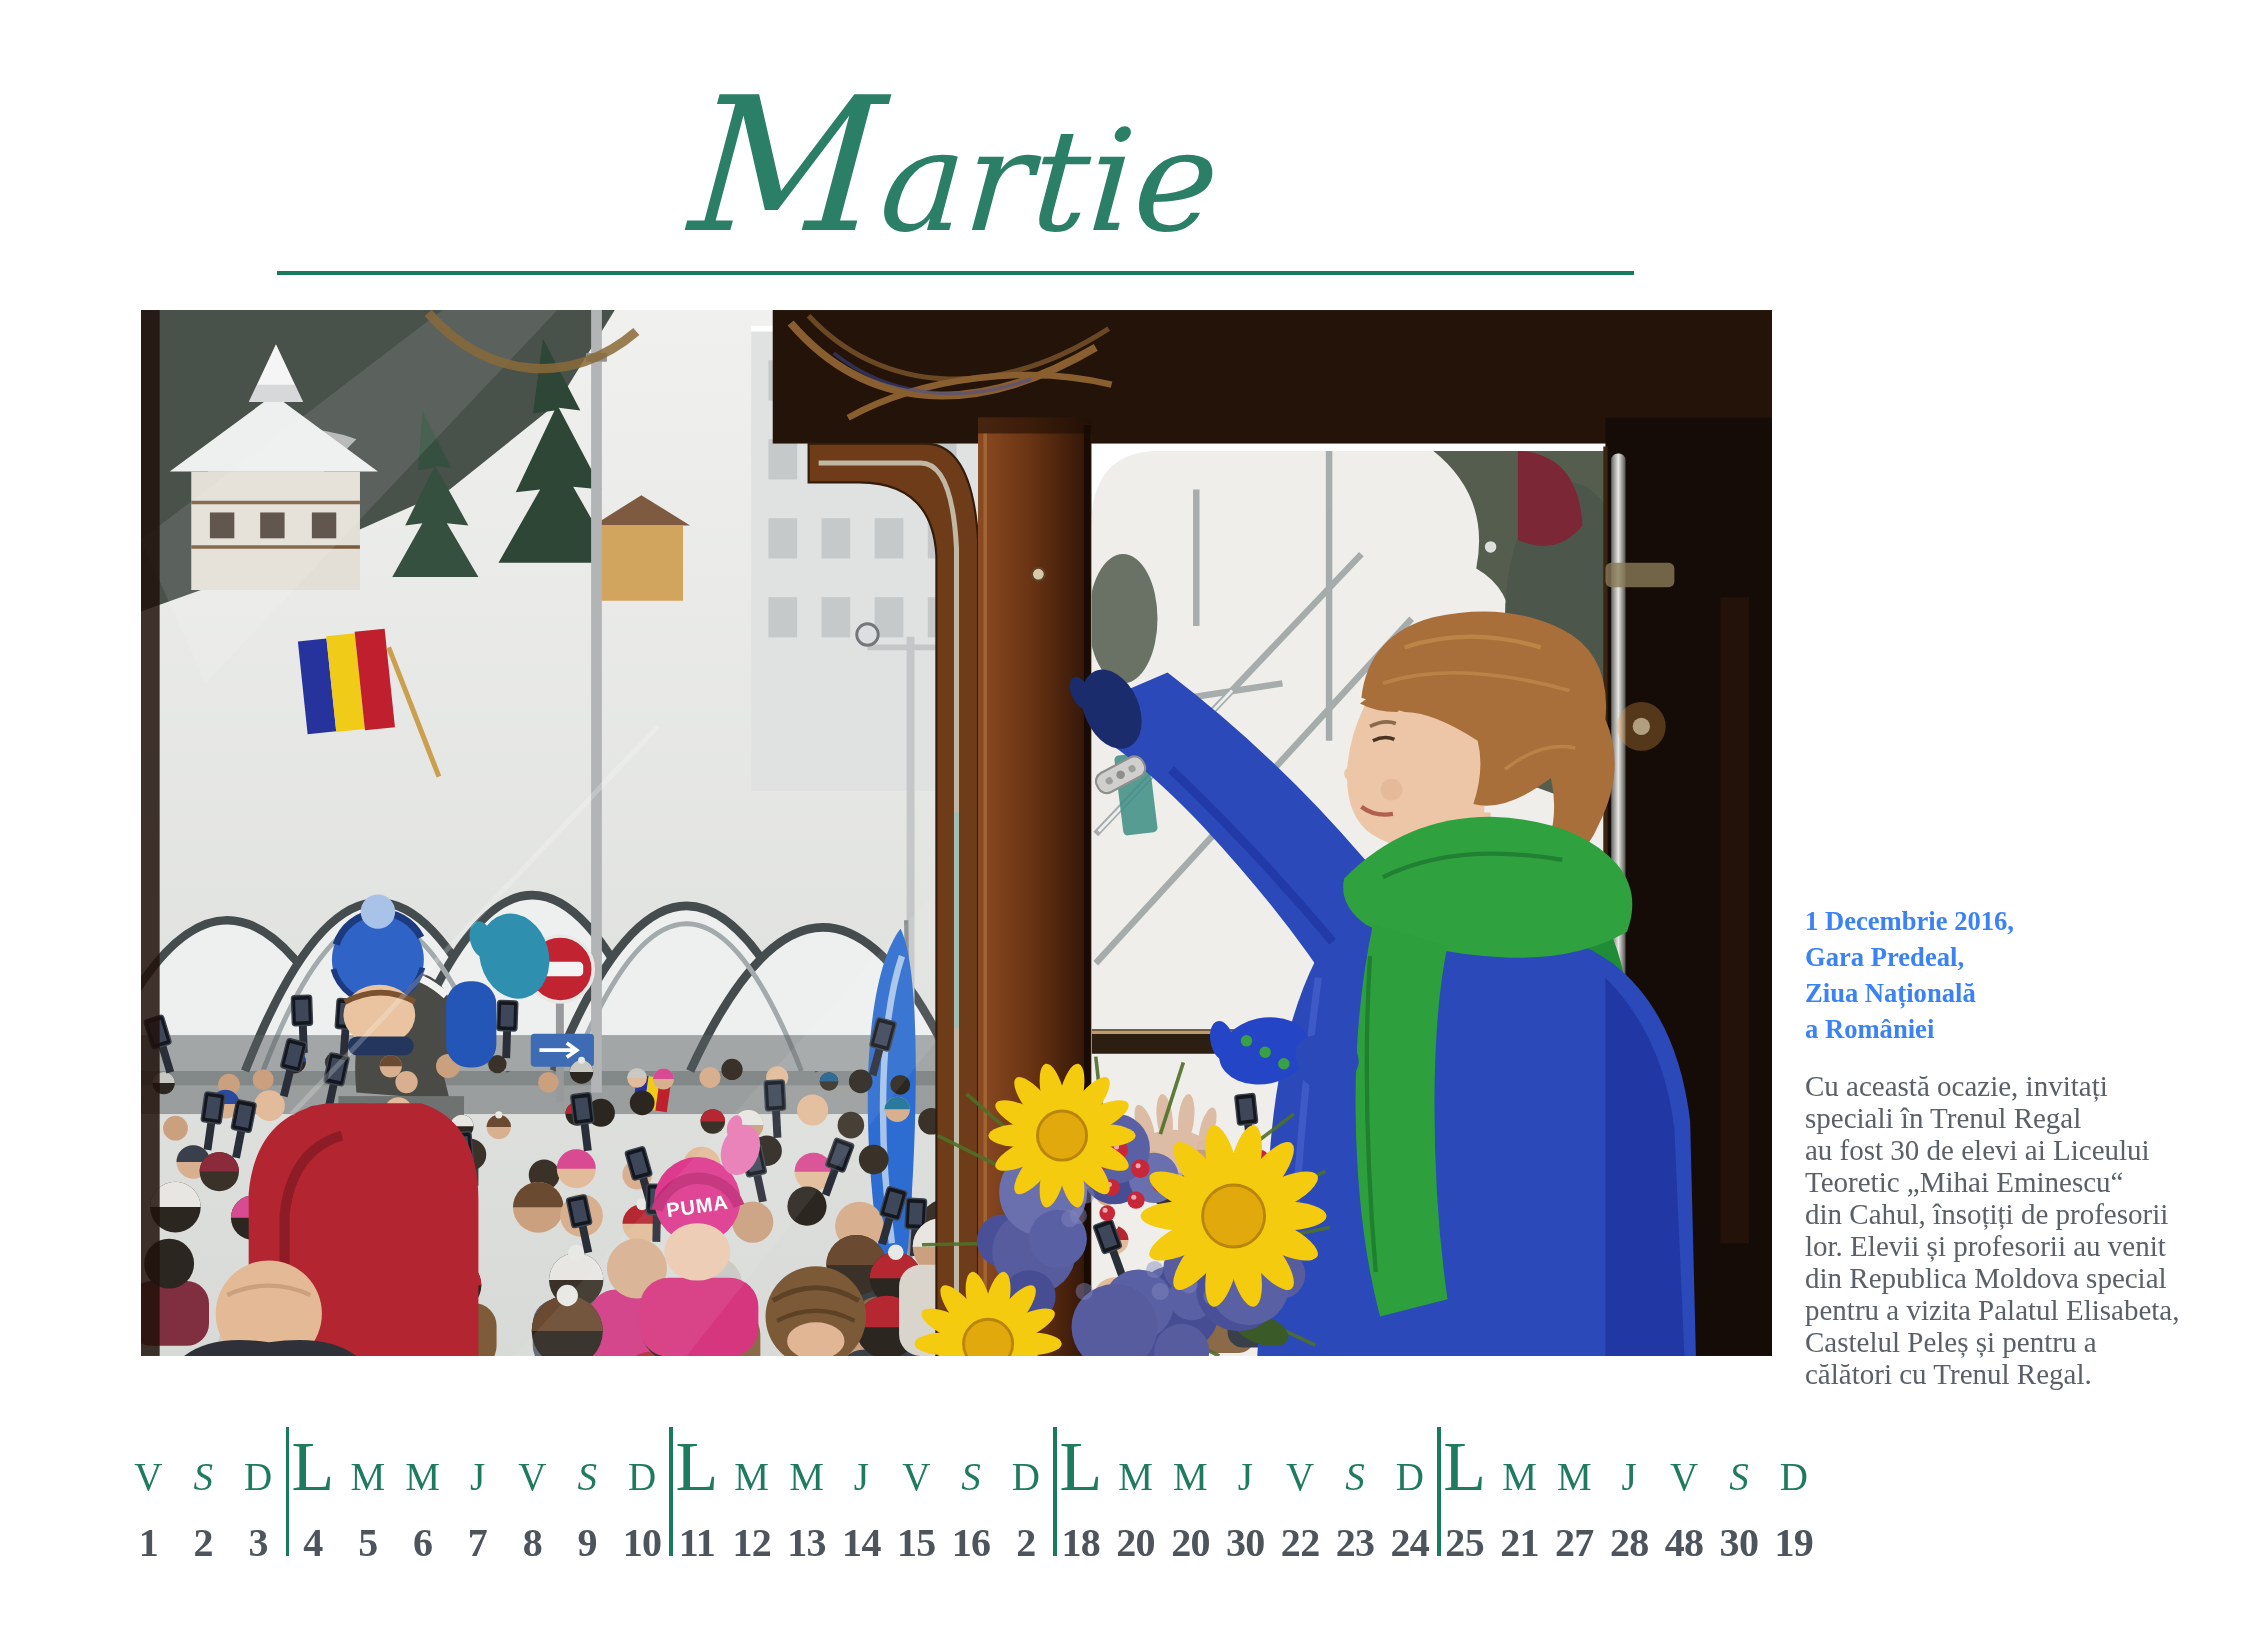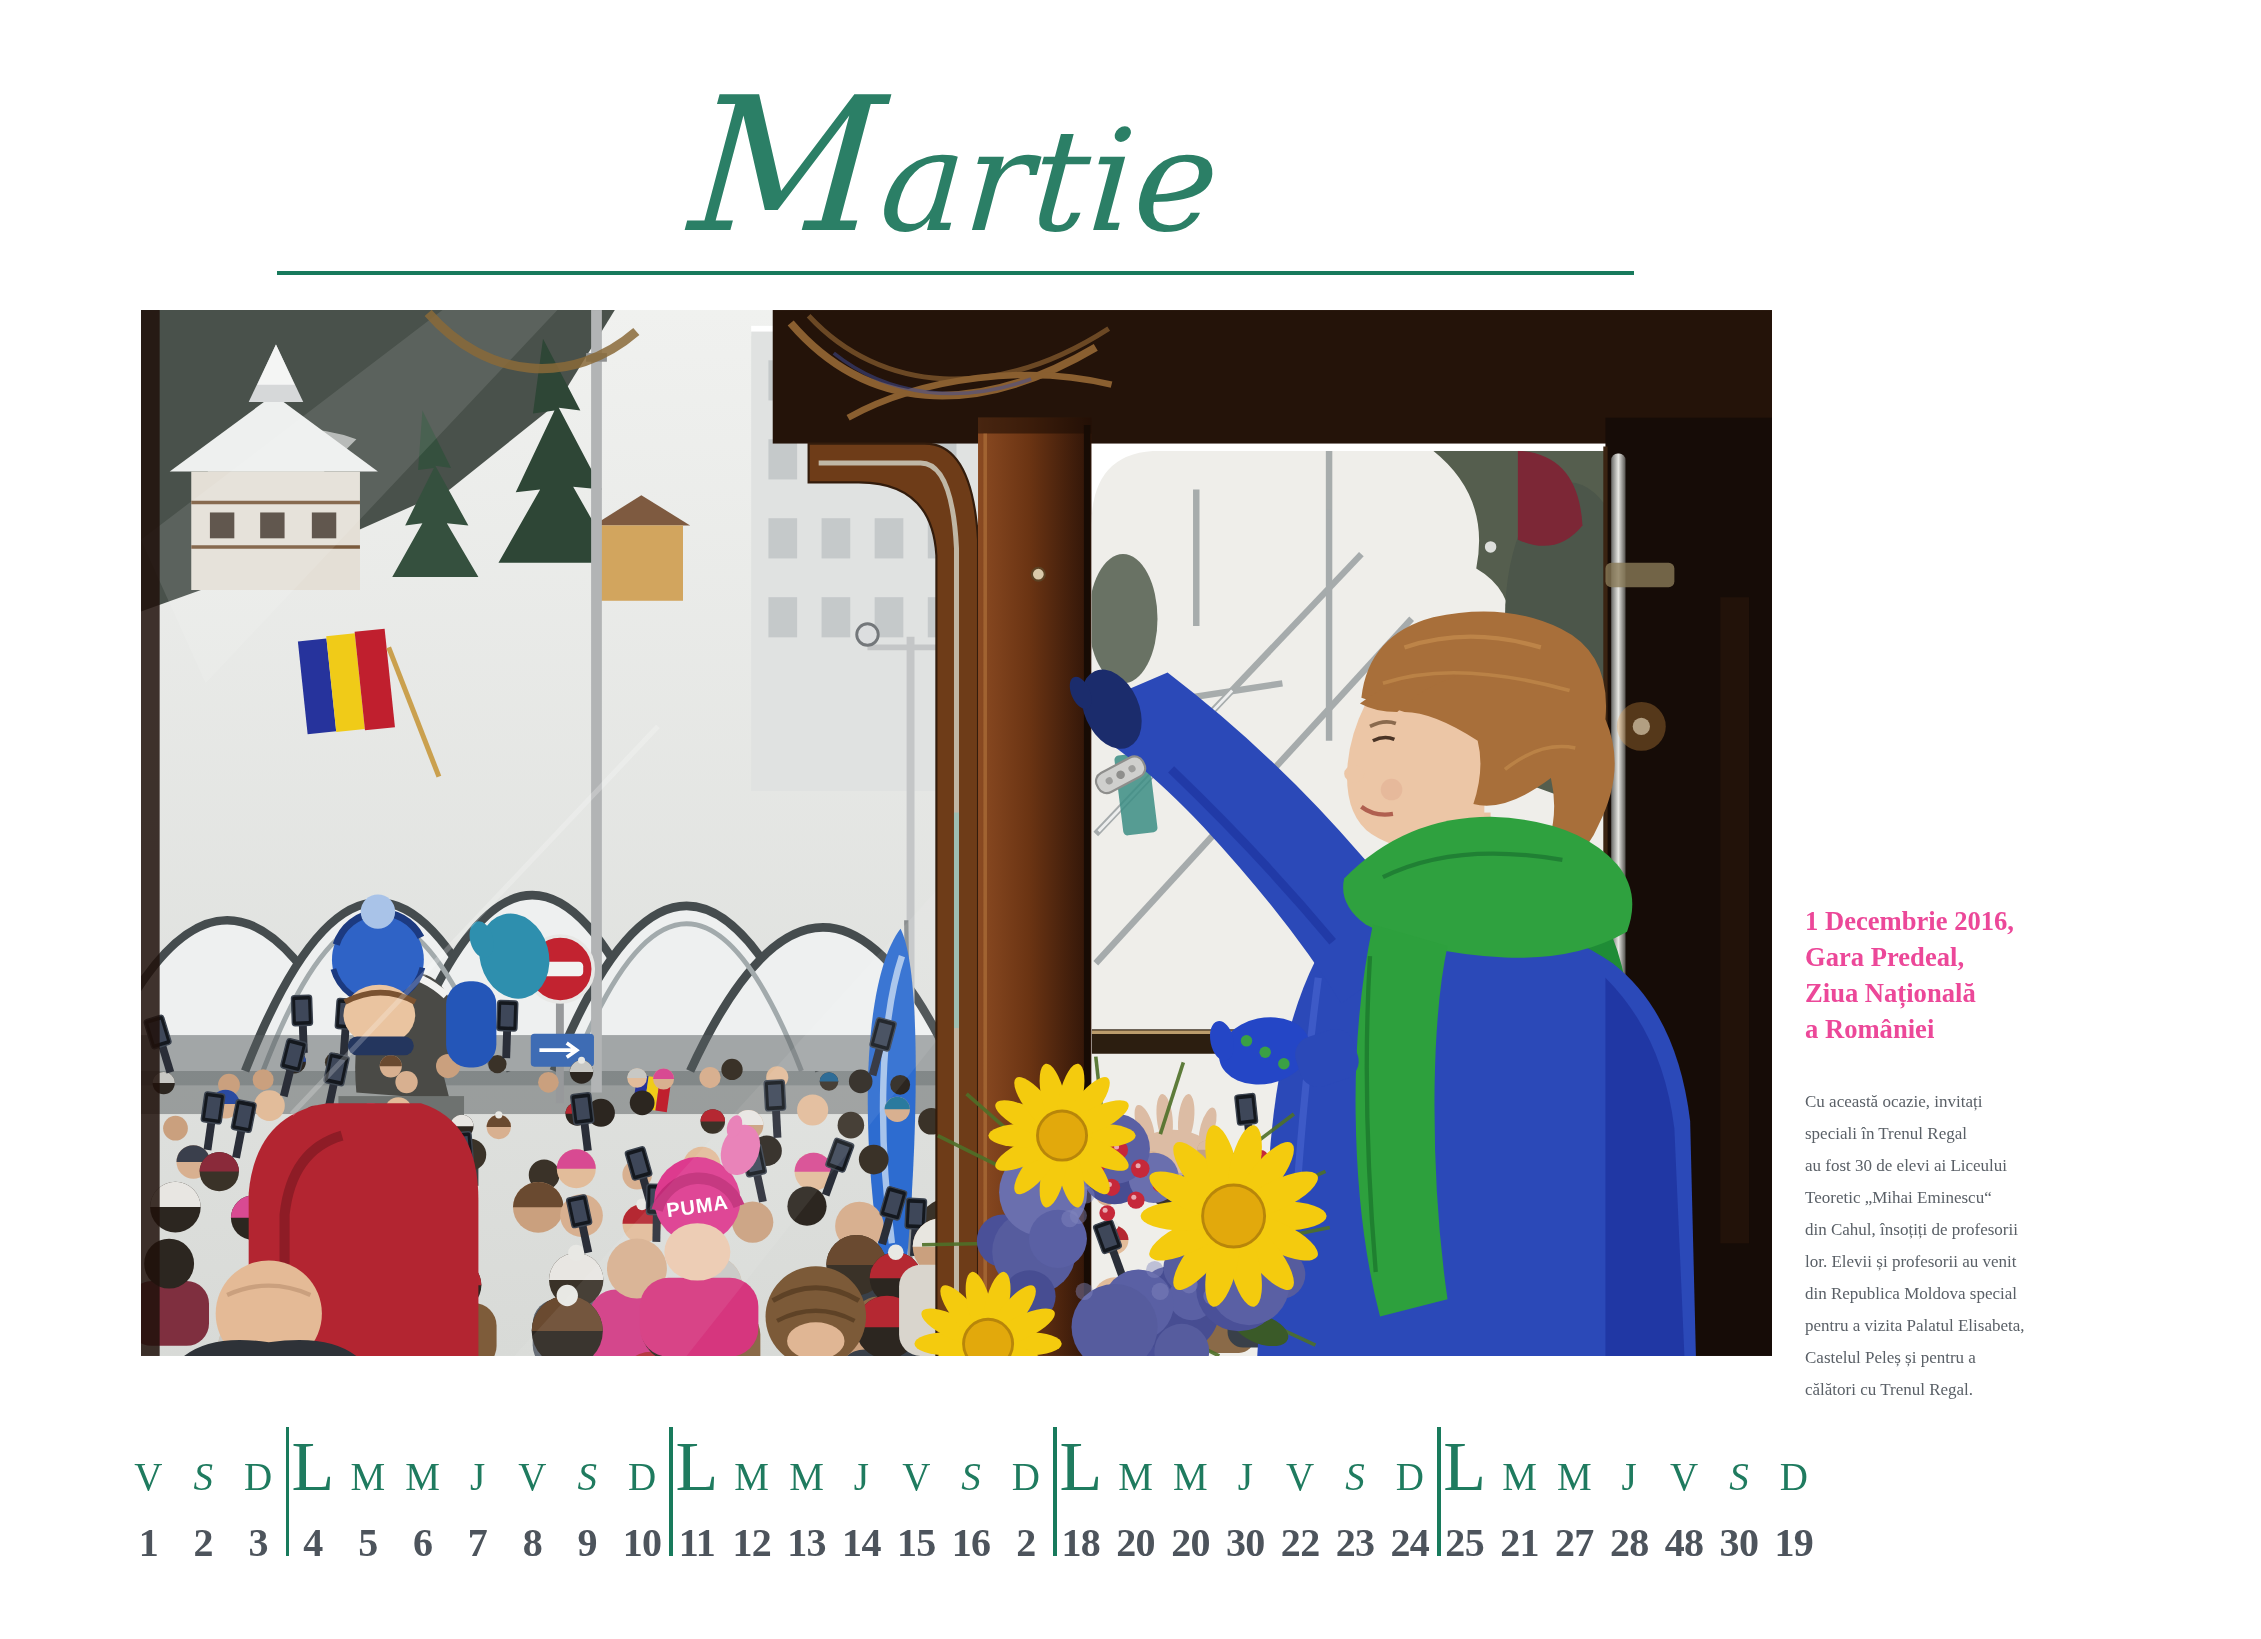--- a/index.html
+++ b/index.html
@@ -6,22 +6,22 @@
   .page{position:relative;width:2261px;height:1640px;background:#fff;overflow:hidden;
         font-family:"Liberation Serif",serif;}
   .month-title{position:absolute;left:277px;top:50px;width:1357px;text-align:center;
         font-family:"DejaVu Serif",serif;font-style:italic;font-size:141px;line-height:1.25;
         color:#2b7f66;transform:skewX(-4deg);}
   .month-title::first-letter{font-size:1.32em;}
   .title-rule{position:absolute;left:277px;top:271px;width:1357px;height:3.6px;background:#187a5c;}
   .photo{position:absolute;left:141px;top:310px;width:1631px;height:1046px;}
   .photo svg{display:block;width:100%;height:100%;}
   .caption{position:absolute;left:1805px;top:903px;width:416px;}
-  .caption-heading{font-weight:bold;font-size:26.6px;line-height:36px;color:#ec4899;white-space:pre-line;}
-  .caption-body{margin-top:39px;font-size:17px;line-height:32px;color:#5a6067;white-space:pre-line;}
+  .caption-heading{font-weight:bold;font-size:26.6px;line-height:36px;color:#3b82f6;white-space:pre-line;}
+  .caption-body{margin-top:23px;font-size:29px;line-height:32px;color:#5a6067;white-space:pre-line;}
   .calendar{position:absolute;left:121px;top:1427px;width:1700px;height:136px;}
   .cal-row{display:flex;align-items:baseline;}
   .cal-cell{flex:1 1 0;text-align:center;min-width:0;}
   .cal-letter{font-size:39px;color:#1f7b5f;}
   .cal-letter--big{font-size:70px;}
   .cal-letter--s{font-style:italic;}
   .cal-numbers{margin-top:11.5px;}
   .cal-number{font-size:40px;font-weight:bold;color:#4d545c;letter-spacing:-0.7px;}
   .cal-sep{position:absolute;top:0;width:3.6px;height:129px;background:#187a5c;}
 </style>

